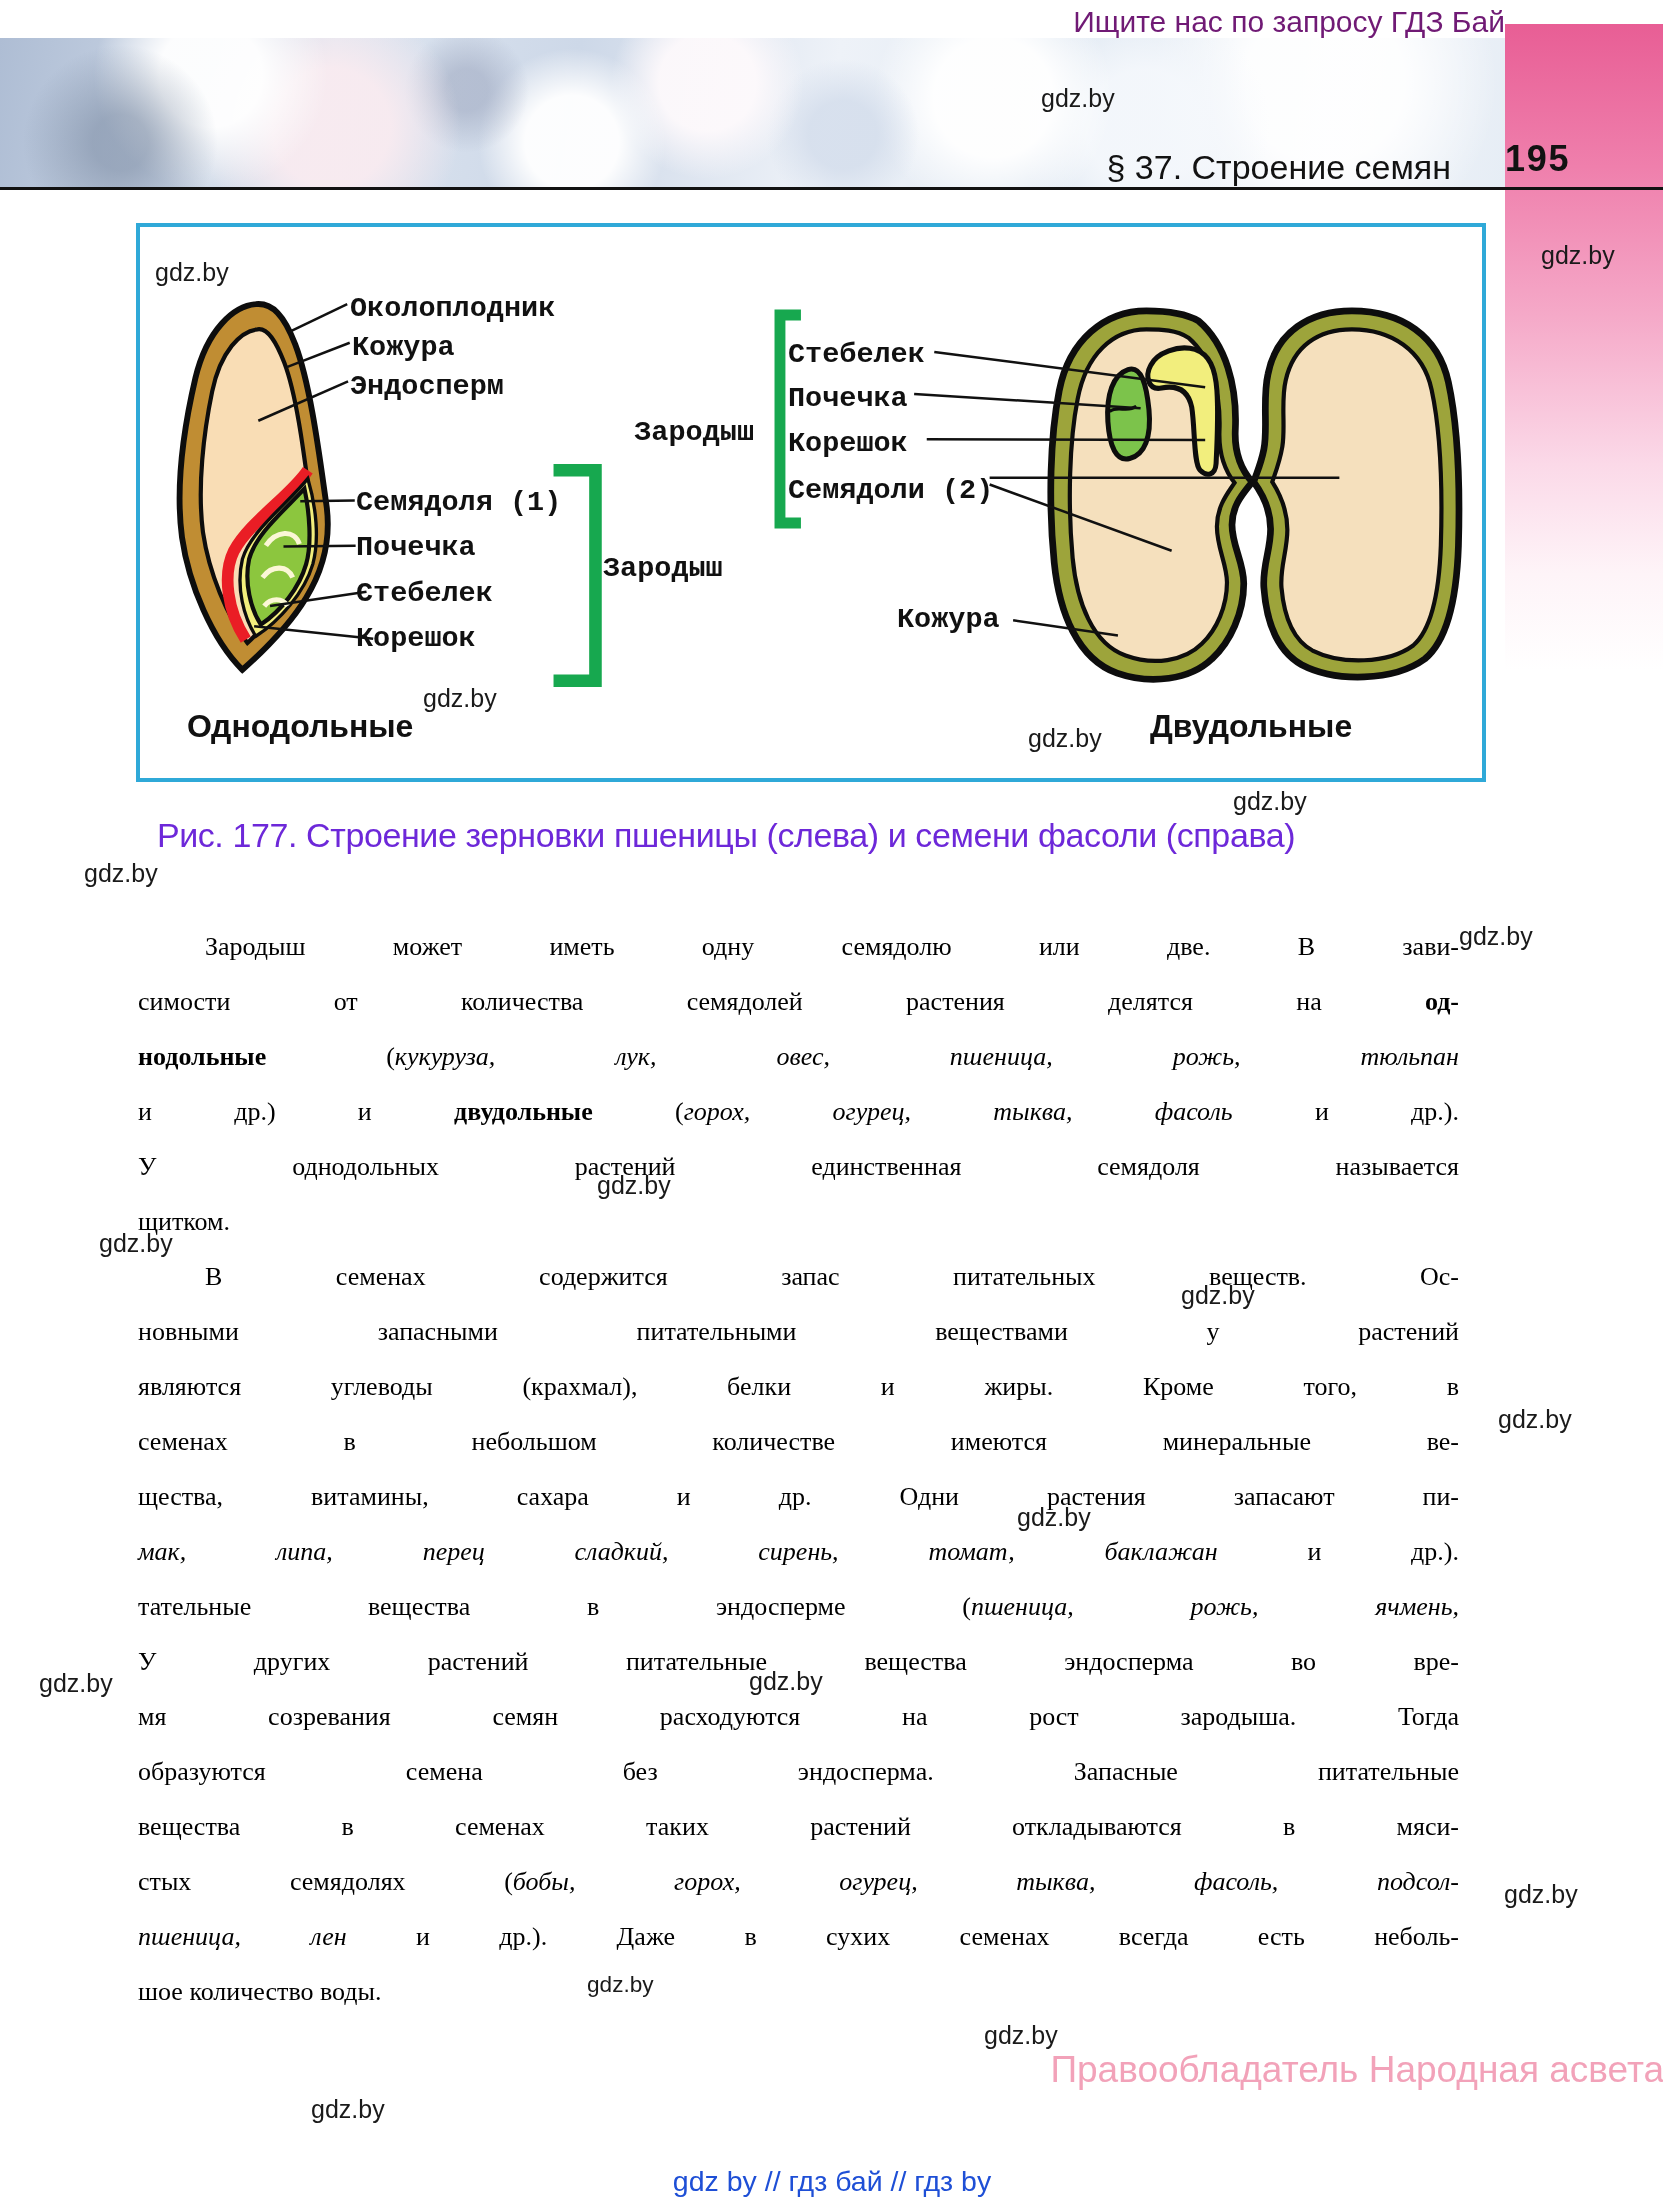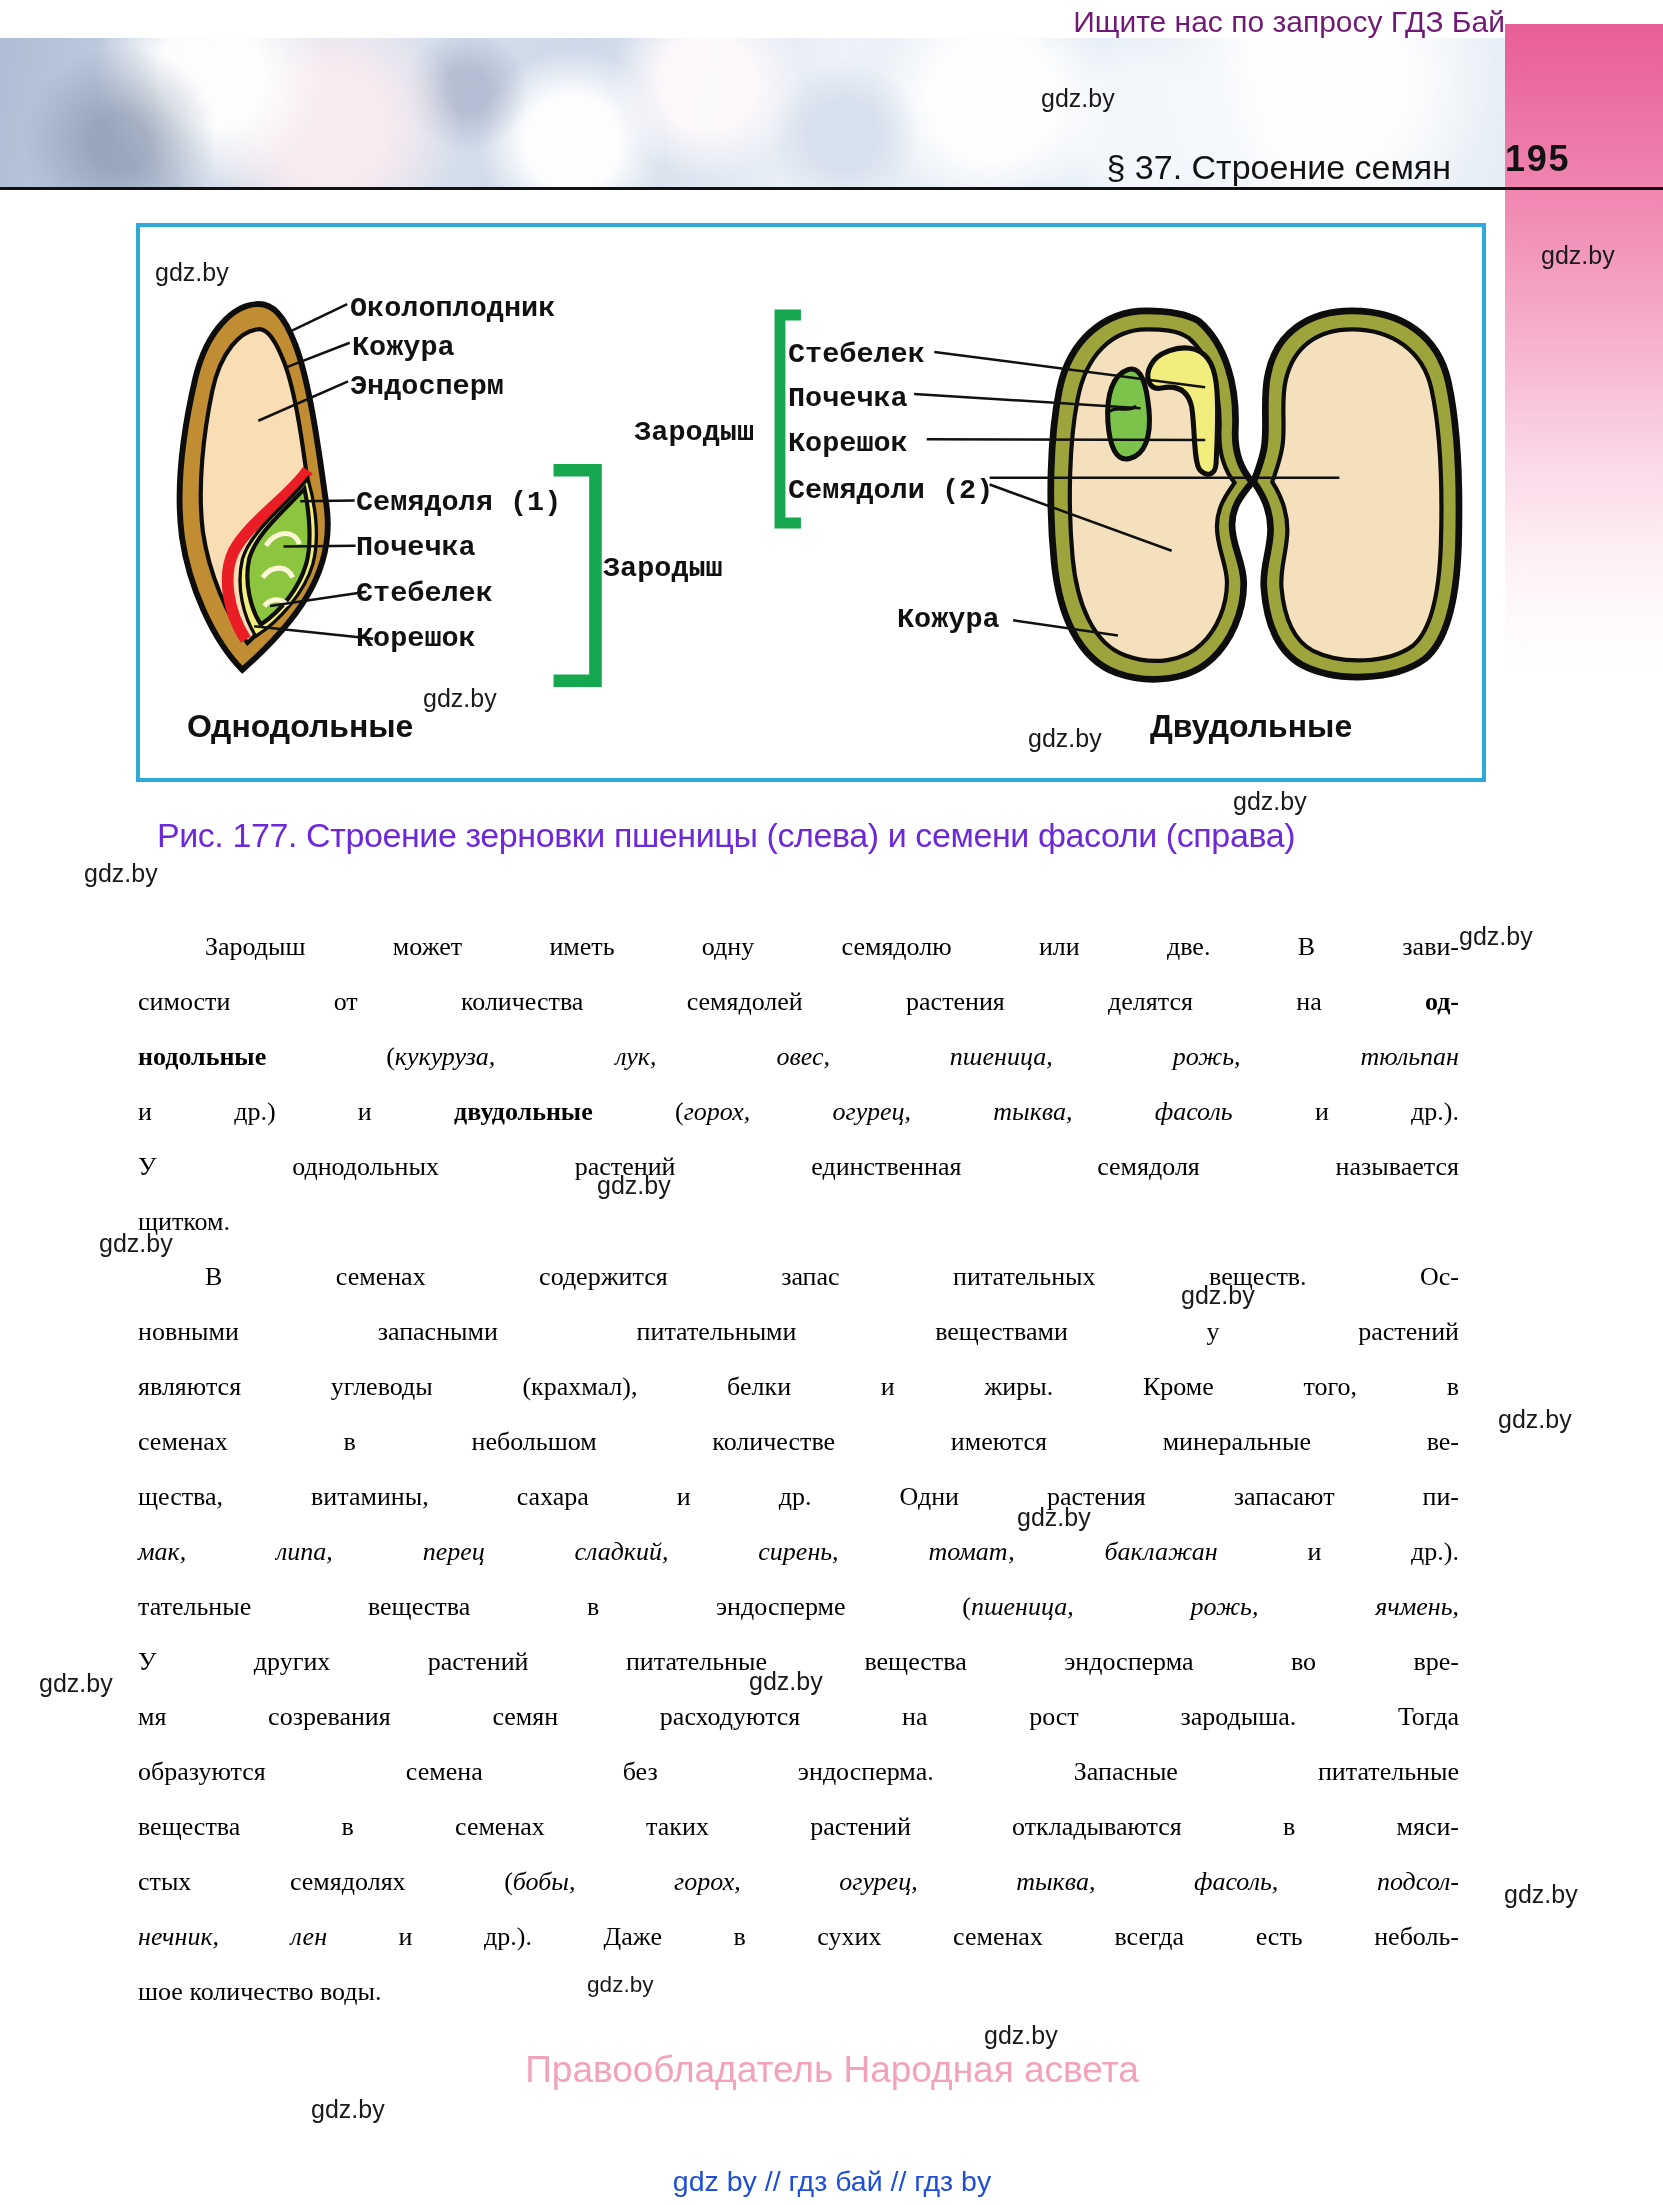--- a/index.html
+++ b/index.html
@@ -52,21 +52,21 @@
   
   .body-text{position:absolute;left:138px;top:919px;width:1321px;
         font-size:26px;line-height:55px;color:#000;}
   .body-text .line{text-align:justify;text-align-last:justify;white-space:normal;}
   .body-text .line.first{text-indent:67px;}
   .body-text .line.last{text-align-last:left;}
   .body-text .b{font-weight:700;}
   .body-text .i{font-style:italic;}
 
   
-  .copyright{position:absolute;left:0;top:2049px;width:1664px;text-align:center;
+  .copyright{position:absolute;left:0;top:2049px;width:1664px;text-align:right;
         font-family:"Liberation Sans",sans-serif;font-size:37px;color:#F2A2B9;}
   .bottom-links{position:absolute;left:0;top:2165px;width:1664px;text-align:center;
         font-family:"Liberation Sans",sans-serif;font-size:28.5px;color:#1E4FD6;}
 </style>
 </head>
 <body>
 
 <div class="promo">Ищите нас по запросу ГДЗ Бай</div>
 <div class="photo-strip"></div>
 <span class="wm" style="left:1041px;top:84px;">gdz.by</span>
@@ -163,21 +163,21 @@
     <div class="line"><span>являются углеводы (крахмал), белки и жиры. Кроме того, в</span></div>
     <div class="line"><span>семенах в небольшом количестве имеются минеральные ве-</span></div>
     <div class="line"><span>щества, витамины, сахара и др. Одни растения запасают пи-</span></div>
     <div class="line"><span class="i">мак, липа, перец сладкий, сирень, томат, баклажан</span><span> и др.).</span></div>
     <div class="line"><span>тательные вещества в эндосперме (</span><span class="i">пшеница, рожь, ячмень,</span></div>
     <div class="line"><span>У других растений питательные вещества эндосперма во вре-</span></div>
     <div class="line"><span>мя созревания семян расходуются на рост зародыша. Тогда</span></div>
     <div class="line"><span>образуются семена без эндосперма. Запасные питательные</span></div>
     <div class="line"><span>вещества в семенах таких растений откладываются в мяси-</span></div>
     <div class="line"><span>стых семядолях (</span><span class="i">бобы, горох, огурец, тыква, фасоль, подсол-</span></div>
-    <div class="line"><span class="i">нечник, лен</span><span> и др.). Даже в сухих семенах всегда есть неболь-</span></div>
+    <div class="line"><span class="i">пшеница, лен</span><span> и др.). Даже в сухих семенах всегда есть неболь-</span></div>
     <div class="line last"><span>шое количество воды.</span></div>
   </div>
 
 <span class="wm" style="left:1459px;top:922px;">gdz.by</span>
 <span class="wm" style="left:597px;top:1171px;">gdz.by</span>
 <span class="wm" style="left:99px;top:1229px;">gdz.by</span>
 <span class="wm" style="left:1181px;top:1281px;">gdz.by</span>
 <span class="wm" style="left:1498px;top:1405px;">gdz.by</span>
 <span class="wm" style="left:1017px;top:1503px;">gdz.by</span>
 <span class="wm" style="left:39px;top:1669px;">gdz.by</span>

